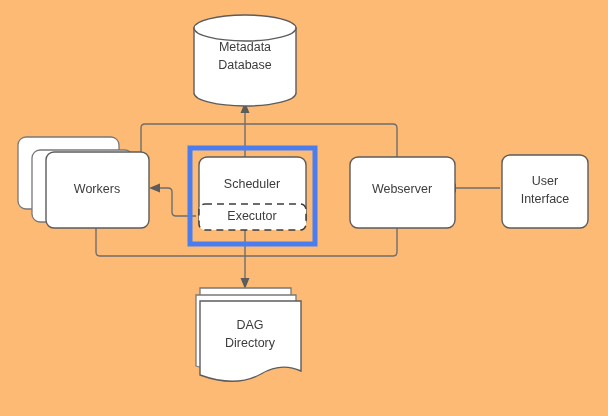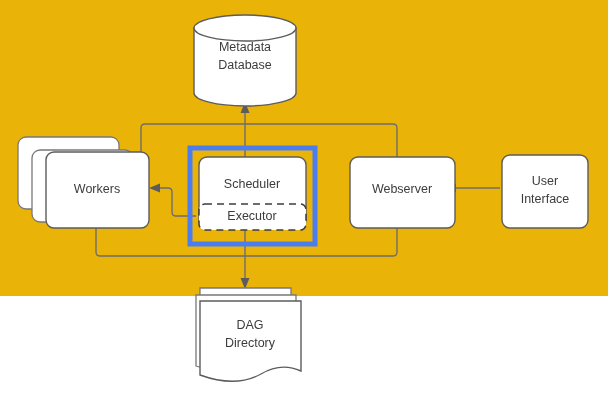--- a/index.html
+++ b/index.html
@@ -9,22 +9,22 @@
   }
   body {
     width: 608px;
     height: 416px;
     font-family: "Liberation Sans", sans-serif;
     overflow: hidden;
   }
   #diagram-root {
     position: relative;
     width: 608px;
-    height: 296px;
-    background: #eab308;
+    height: 416px;
+    background: #fdba74;
   }
   svg#diagram-svg {
     position: absolute;
     top: 0;
     left: 0;
     width: 608px;
     height: 416px;
   }
   .node-shape {
     fill: #ffffff;

